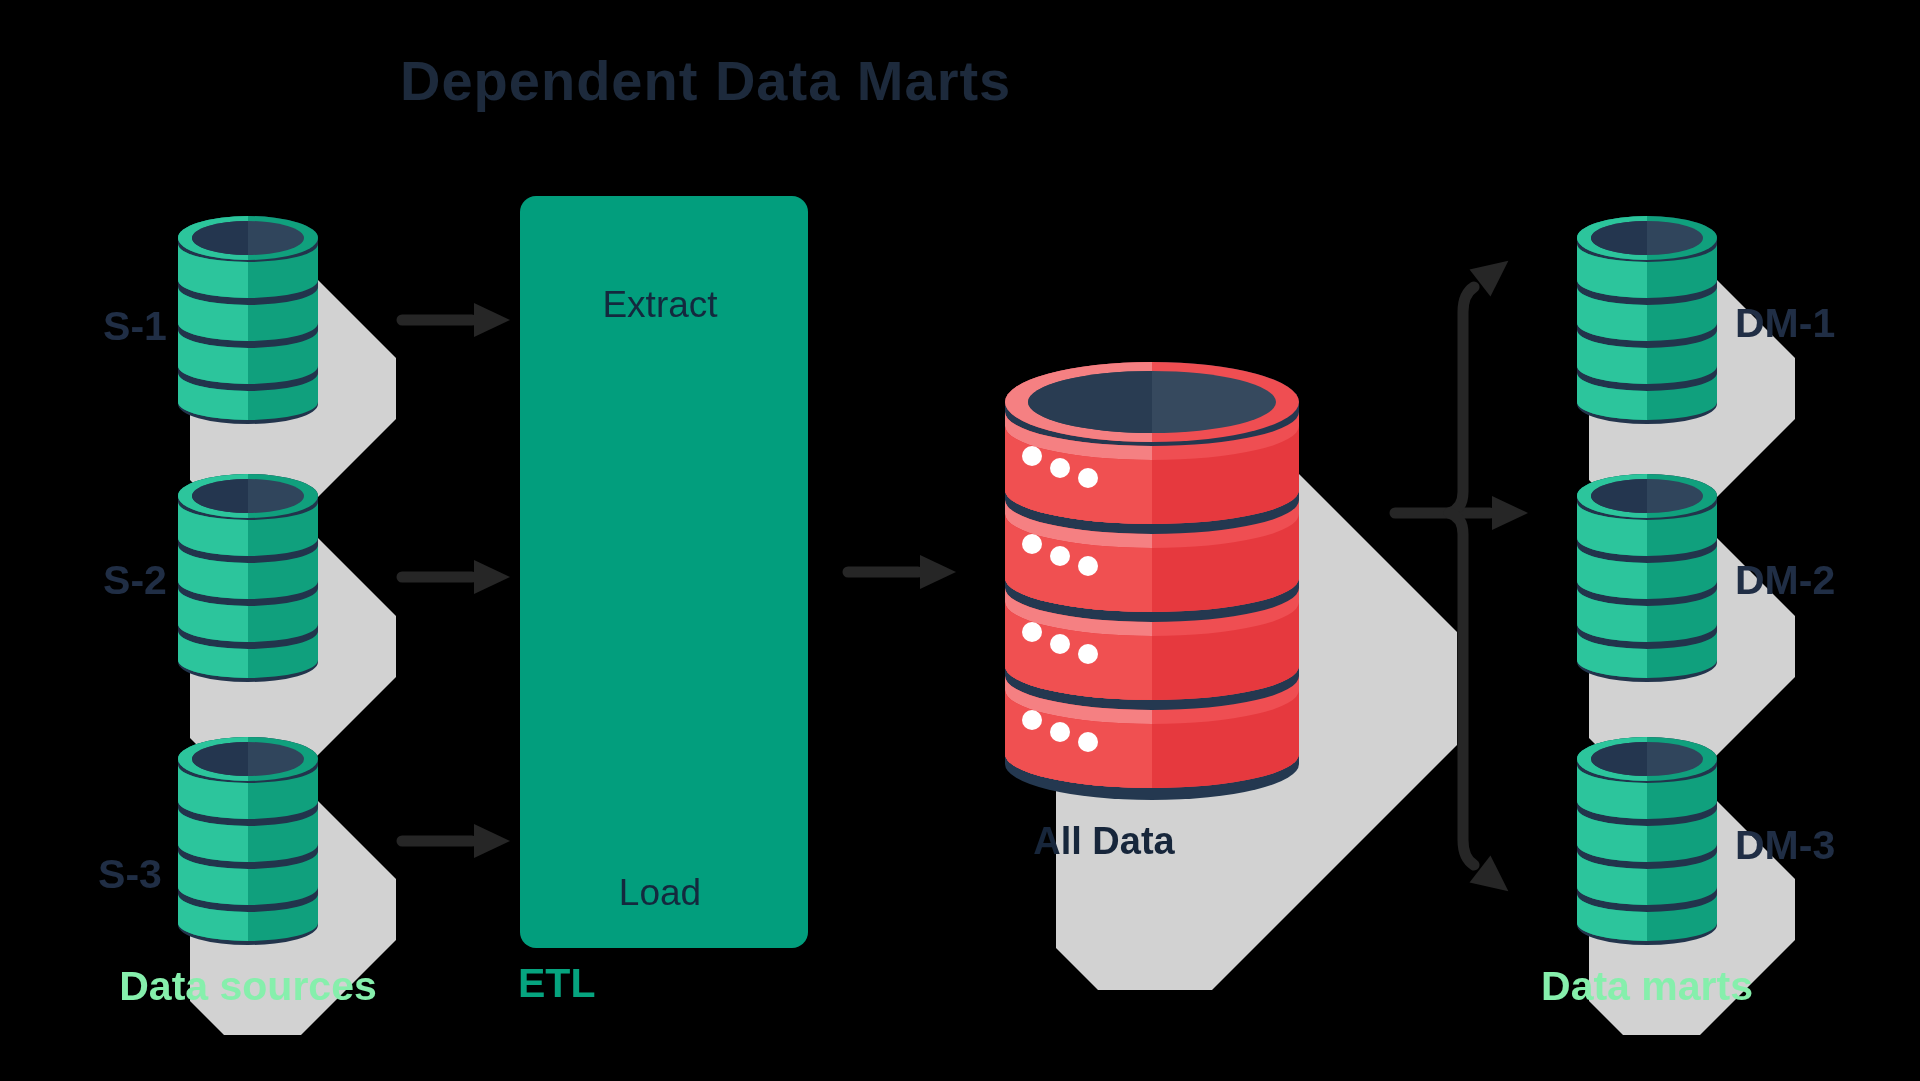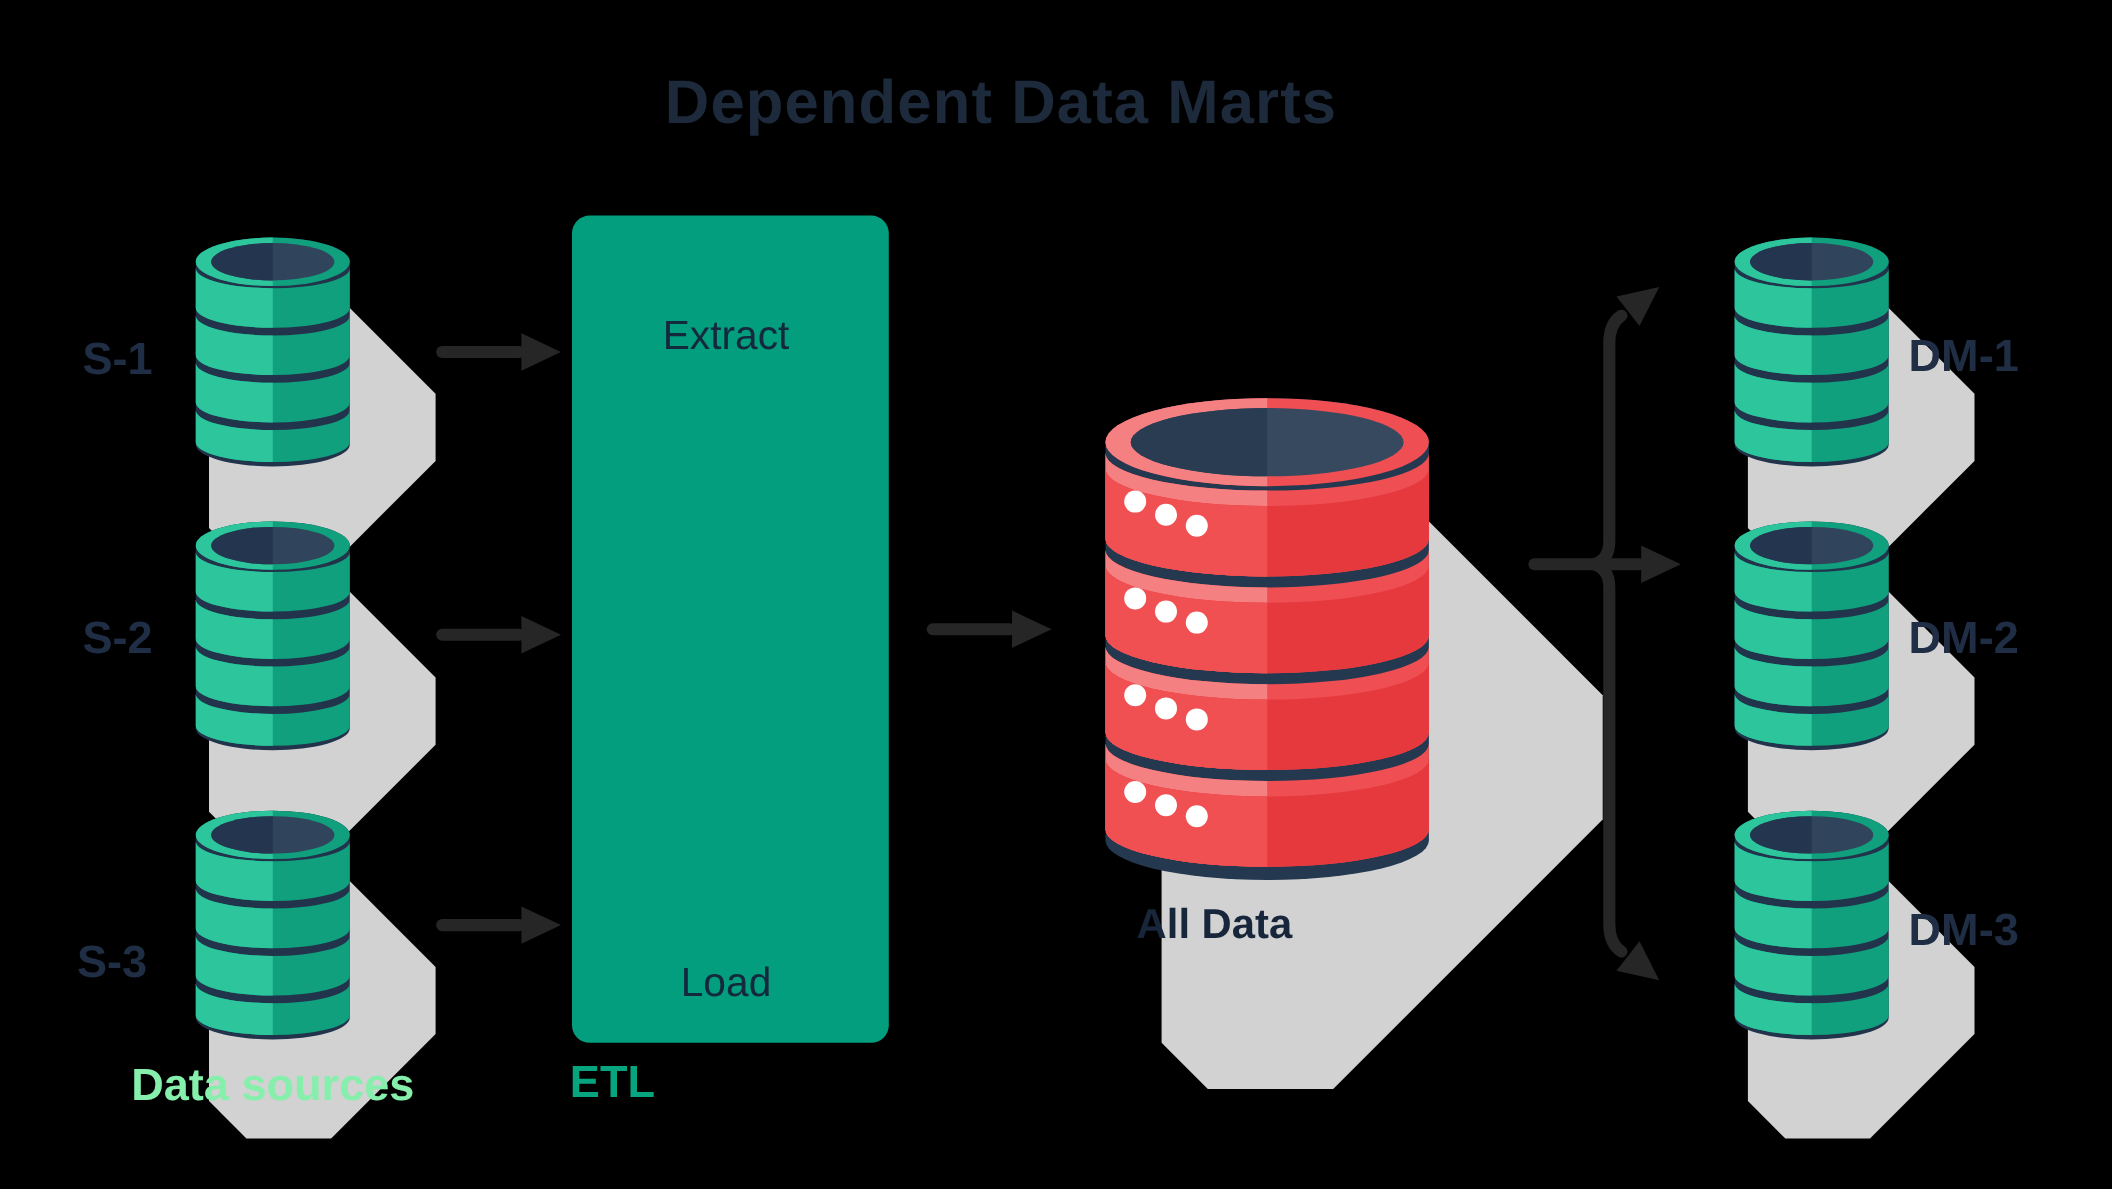--- a/index.html
+++ b/index.html
@@ -3,27 +3,27 @@
 <meta charset="utf-8">
 <style>
   html,body{margin:0;padding:0;background:#000;}
   .stage{
     position:relative;width:1920px;height:1081px;background:#000;
     overflow:hidden;font-family:"Liberation Sans","DejaVu Sans",sans-serif;
   }
   .stage svg{position:absolute;left:0;top:0;}
   .lbl{position:absolute;z-index:5;white-space:nowrap;}
   .title{
-    left:400px;top:60px;width:1020px;text-align:center;
+    left:400px;top:48px;width:1020px;text-align:left;
     font-size:56px;font-weight:bold;letter-spacing:1px;color:#1D2A3C;
   }
   .src-lbl,.dm-lbl{
     font-size:41px;font-weight:bold;color:#202E45;
   }
-  .src-lbl{width:120px;text-align:left;}
+  .src-lbl{width:120px;text-align:center;}
   .step-lbl{
     left:520px;width:280px;text-align:center;
     font-size:37px;font-weight:500;color:#14293E;
   }
   .etl-cap{
     left:518px;width:300px;text-align:left;
     font-size:41px;font-weight:bold;color:#06A47F;
   }
   .alldata{
     left:989px;width:230px;text-align:center;
@@ -200,14 +200,15 @@
   <div class="lbl step-lbl" style="top:872px;">Load</div>
   <div class="lbl etl-cap" style="top:960px;">ETL</div>
 
   <div class="lbl alldata" style="top:820px;">All Data</div>
 
   <div class="lbl dm-lbl" style="left:1735px;top:300px;">DM-1</div>
   <div class="lbl dm-lbl" style="left:1735px;top:557px;">DM-2</div>
   <div class="lbl dm-lbl" style="left:1735px;top:822px;">DM-3</div>
 
   <div class="lbl bottom-cap" style="left:98px;">Data sources</div>
+  <div class="lbl bottom-cap" style="left:1497px;">Data marts</div>
 
 </div>
 
 </body></html>

